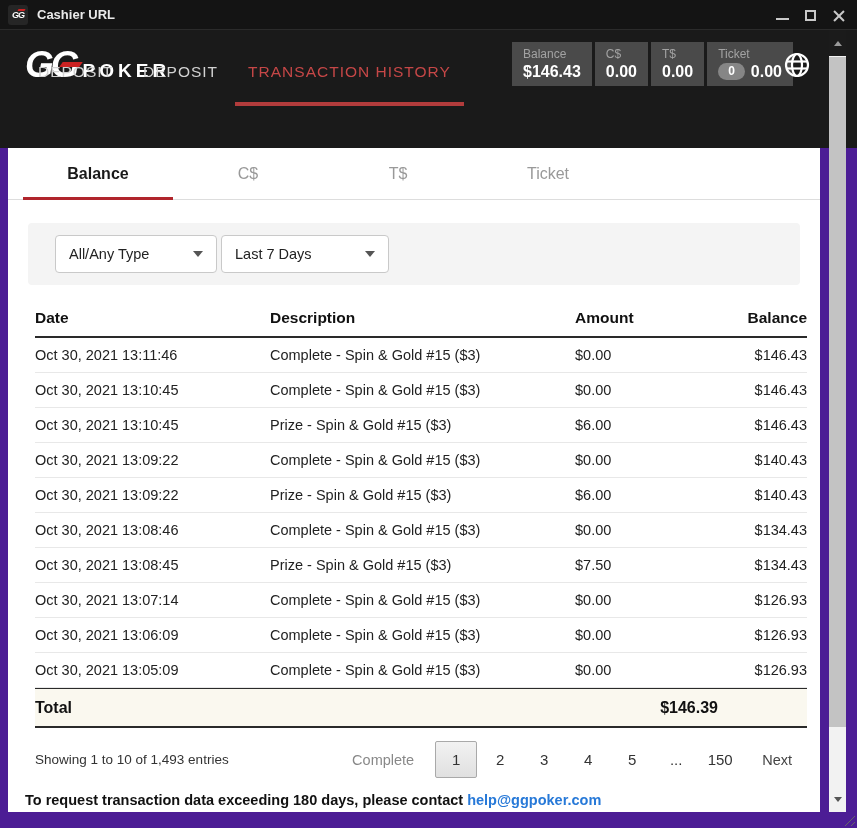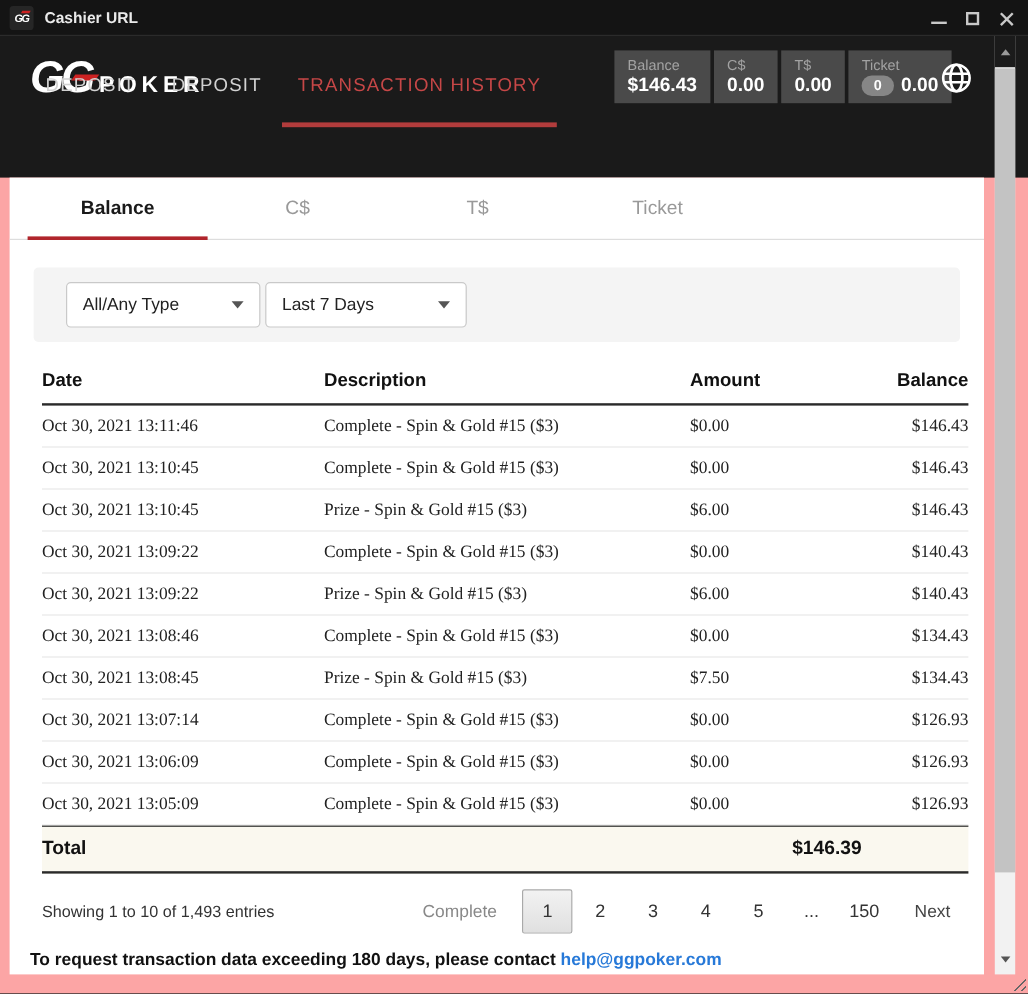--- a/index.html
+++ b/index.html
@@ -1,18 +1,18 @@
 <!DOCTYPE html>
 <html><head>
 <meta charset="utf-8">
 <style>
   * { box-sizing: border-box; margin: 0; padding: 0; }
   html,body { width:857px; height:828px; background:#000; }
   .window {
-    position:relative; width:857px; height:828px; background:#fca5a5;
+    position:relative; width:857px; height:828px; background:#4c1d95;
     font-family:"Liberation Sans", sans-serif; overflow:hidden;
   }
   
   .titlebar { position:absolute; top:0; left:0; width:857px; height:30px;
     background:#141414; border-bottom:1px solid #2b2b2b; display:flex; align-items:center; }
   .app-icon { width:20px; height:20px; margin-left:8px; background:#262626; border-radius:3px;
     display:flex; align-items:center; justify-content:center; position:relative; }
   .app-icon span { color:#fff; font-size:9px; font-weight:bold; font-style:italic; letter-spacing:-1px; }
   .app-icon i { position:absolute; top:4px; right:3px; width:7px; height:2px; background:#c22; transform:skewX(-30deg); }
   .title-text { color:#eaeaea; font-size:13px; margin-left:9px; font-weight:bold; }
@@ -58,21 +58,21 @@
   .select.period { width:168px; }
   .caret { width:0; height:0; border-left:5px solid transparent; border-right:5px solid transparent;
     border-top:6px solid #555; }
   .search-btn { width:150px; height:38px; margin-left:2px; background:#37895f; border:none; border-radius:3px;
     color:#fff; font-size:14.5px; font-family:"Liberation Sans",sans-serif; }
 
   .table { margin:0 13px 0 27px; }
   .thead { display:flex; padding:24px 0 9px; border-bottom:2px solid #2a2a2a;
     font-size:15.5px; font-weight:bold; color:#111; }
   .trow { display:flex; align-items:center; height:35px; border-bottom:1px solid #e8e8e8;
-    font-size:14.5px; color:#222;font-family:Liberation Serif, serif; }
+    font-size:14.5px; color:#222; }
   .c-date { width:235px; }
   .c-desc { flex:1; }
   .c-amt  { width:120px; }
   .c-bal  { width:112px; text-align:right; }
   .total-row { display:flex; align-items:center; height:40px; background:#faf8ef;
     border-top:1px solid #2a2a2a; border-bottom:2px solid #2a2a2a;
     font-size:16px; font-weight:bold; color:#111; }
   .total-row .t-val { margin-left:auto; margin-right:89px; }
 
   .pagination { display:flex; align-items:center; margin:13px 28px 0 27px; }

